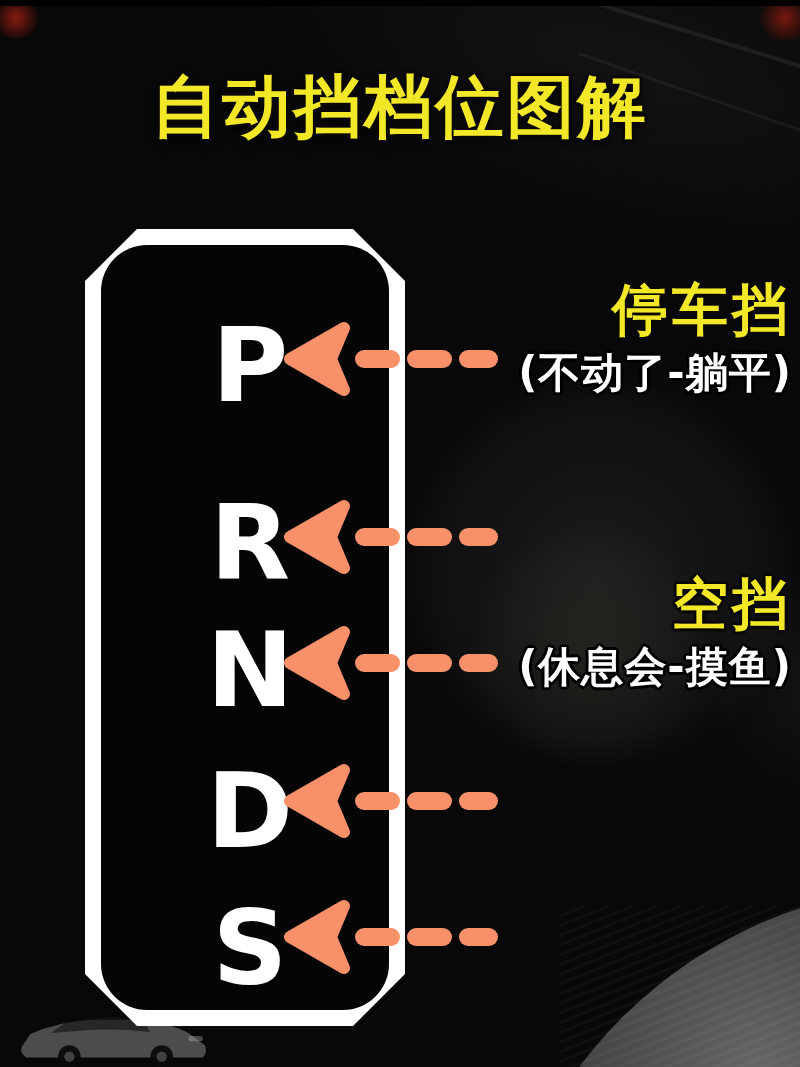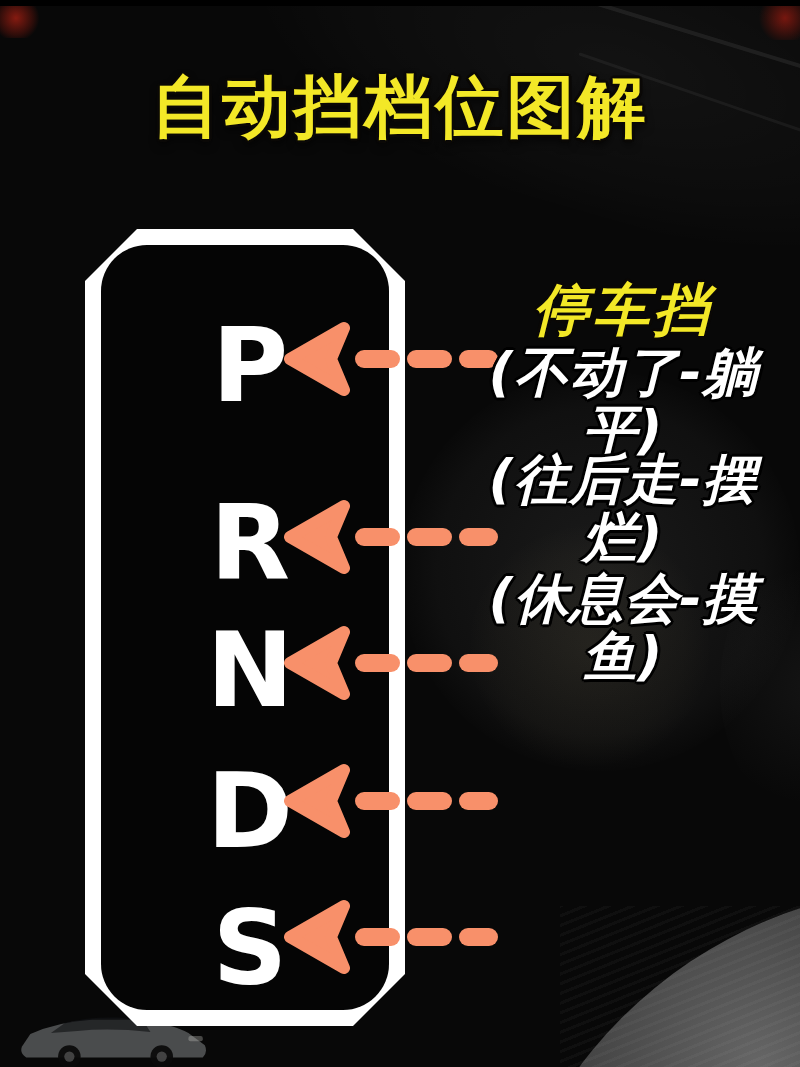--- a/index.html
+++ b/index.html
@@ -52,30 +52,30 @@
   .gear-letter{
     position:absolute;left:250px;transform:translateX(-50%);
     font-size:104px;line-height:1;font-weight:bold;color:#fff;z-index:3;
   }
   .g-p{top:307px}.g-r{top:485px}.g-n{top:612px}.g-d{top:753px}.g-s{top:890px}
   
   .arrow{position:absolute;left:283px;width:215px;height:80px;color:var(--c-orange,#F8906A);z-index:4;}
   .a-p{top:313px}.a-r{top:491px}.a-n{top:617px}.a-d{top:755px}.a-s{top:891px}
   .arrow svg{display:block;width:100%;height:100%;}
   
-  .label-row{position:absolute;left:466px;width:314px;text-align:center;z-index:5;font-style:italic;}
+  .label-row{position:absolute;left:478px;width:314px;text-align:right;z-index:5;}
   .lr-1{top:270px}.lr-2{top:445px}.lr-3{top:564px}.lr-4{top:719px}.lr-5{top:869px}
   .label-name{
     font-size:56px;line-height:68px;font-weight:bold;letter-spacing:4px;
     color:var(--c-yellow,#F3E827);
     text-shadow:3px 0 0 #0a0806,-3px 0 0 #0a0806,0 3px 0 #0a0806,0 -3px 0 #0a0806,
                 2px 2px 0 #0a0806,-2px -2px 0 #0a0806,2px -2px 0 #0a0806,-2px 2px 0 #0a0806;
   }
   .label-sub{
-    font-size:54px;line-height:58px;font-weight:bold;letter-spacing:1px;
+    font-size:42px;line-height:58px;font-weight:bold;letter-spacing:1px;
     color:var(--c-white,#FFFFFF);
     text-shadow:3px 0 0 #000,-3px 0 0 #000,0 3px 0 #000,0 -3px 0 #000,
                 2px 2px 0 #000,-2px -2px 0 #000,2px -2px 0 #000,-2px 2px 0 #000;
   }
 </style>
 </head>
 <body>
 
 <div class="stage">
 
@@ -151,21 +151,21 @@
       <rect x="124" y="31" width="45" height="18" rx="9" fill="currentColor"></rect>
       <rect x="176" y="31" width="39" height="18" rx="9" fill="currentColor"></rect>
     </svg>
   </div>
 
   <div class="label-row lr-1">
     <div class="label-name">停车挡</div>
     <div class="label-sub">(不动了-躺平)</div>
   </div>
   <div class="label-row lr-2">
-    <div class="label-sub">(往后走-摆烂)</div>
   </div>
   <div class="label-row lr-3">
+    <div class="label-name">空挡</div>
     <div class="label-sub">(休息会-摸鱼)</div>
   </div>
   <div class="label-row lr-5">
   </div>
 
 </div>
 
 </body></html>

